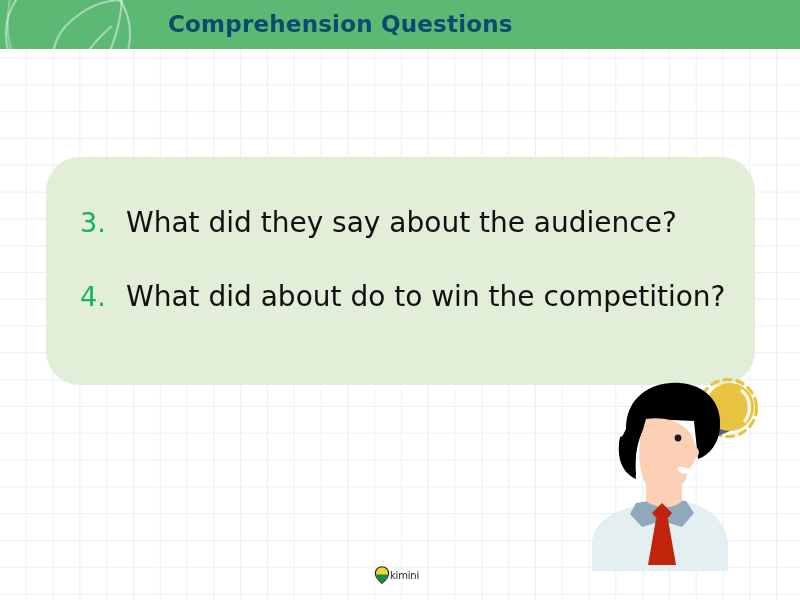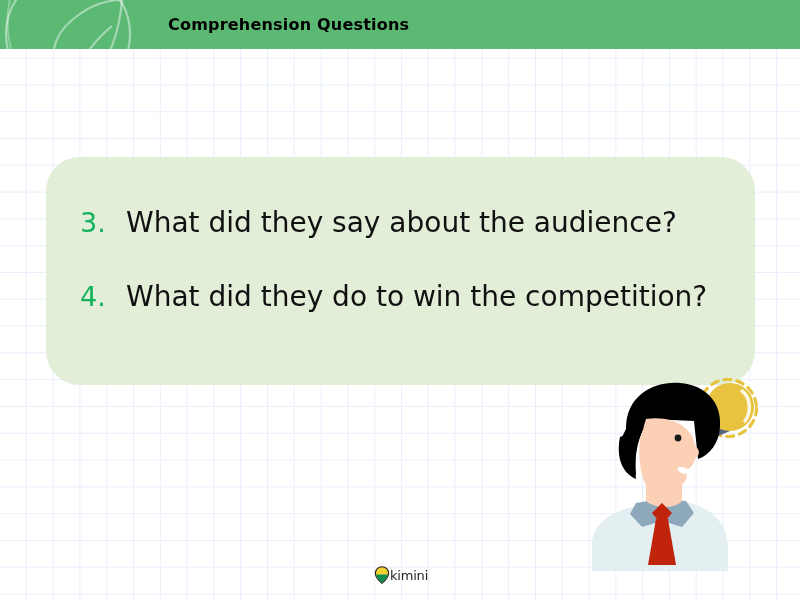--- a/index.html
+++ b/index.html
@@ -46,22 +46,22 @@
     width: 160px;
     height: 160px;
     pointer-events: none;
   }
   #header-title {
     position: absolute;
     left: 168px;
     top: 0;
     height: 49px;
     line-height: 49px;
-    color: #000000;
-    font-size: 16px;
+    color: #0c4a6e;
+    font-size: 23px;
     font-weight: bold;
     letter-spacing: 0.2px;
     white-space: nowrap;
   }
 
   
   #question-card {
     position: absolute;
     left: 46px;
     top: 157px;
@@ -113,21 +113,21 @@
     display: flex;
     align-items: center;
     z-index: 4;
   }
   #footer-logo-mark {
     width: 16px;
     height: 18px;
     flex: 0 0 16px;
   }
   #footer-logo-text {
-    font-size: 13px;
+    font-size: 10px;
     color: #231f20;
     font-weight: normal;
     letter-spacing: -0.2px;
     margin-left: 0px;
   }
 </style>
 </head>
 <body>
 
 <div id="slide">
@@ -149,21 +149,21 @@
 
   <div id="question-card">
 
     <div class="question-row" id="question-row-0">
       <span class="q-number">3.</span>
       <span class="q-text">What did they say about the audience?</span>
     </div>
 
     <div class="question-row" id="question-row-1">
       <span class="q-number">4.</span>
-      <span class="q-text">What did they do to win the competition?</span>
+      <span class="q-text">What did about do to win the competition?</span>
     </div>
 
   </div>
 
   <svg id="illustration" viewBox="0 0 210 196" aria-hidden="true">
 
     <g>
       <circle cx="138" cy="33" r="28.5" fill="none" stroke="#e8c33f" stroke-width="3.2" stroke-dasharray="7 6" stroke-linecap="round"></circle>
 
       <path d="M118 44 L132 39 L140 56 L126 62 L122 56 L116 58 L114 50 L120 49 Z" fill="#55637f"></path>

